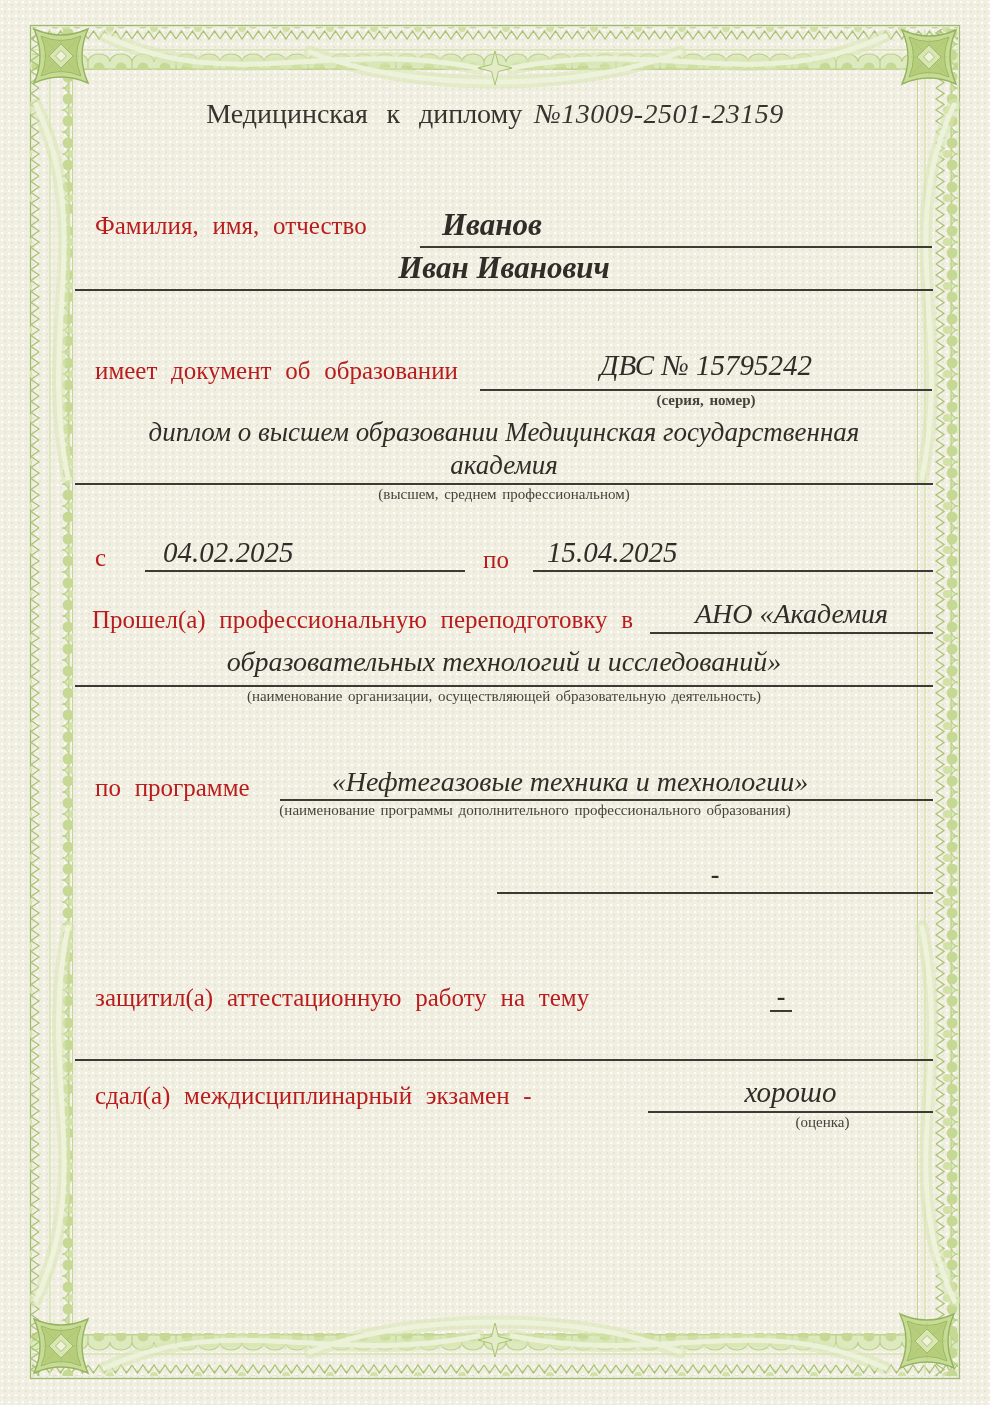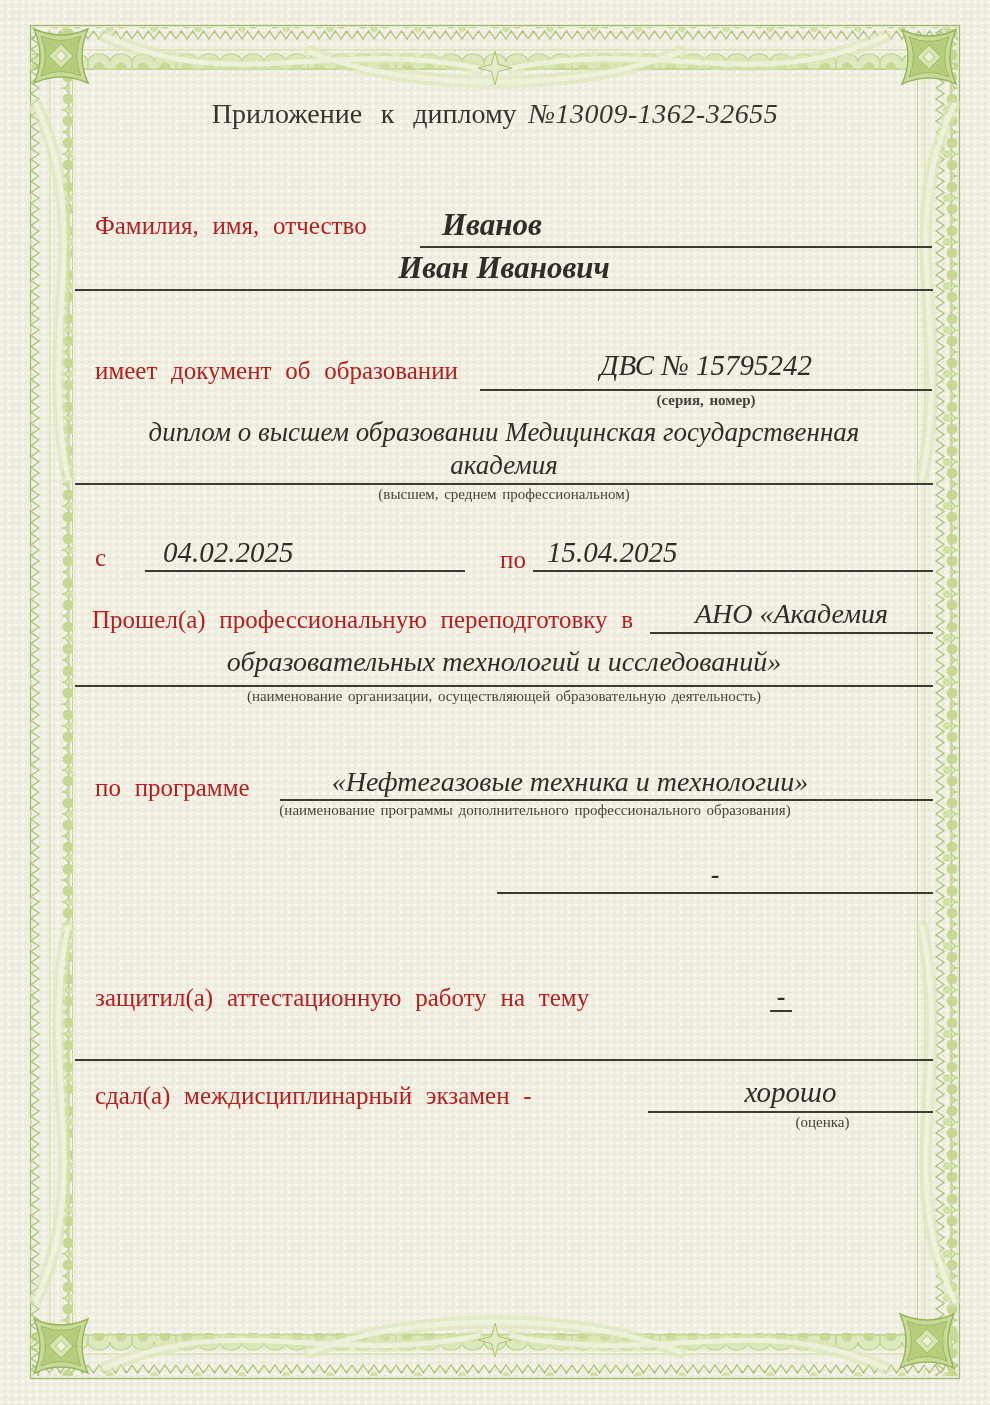--- a/index.html
+++ b/index.html
@@ -104,21 +104,21 @@
     <use href="#star" transform="translate(495,68)"></use>
     <use href="#star" transform="translate(495,1340)"></use>
 
     <use href="#pillow" transform="translate(61,56)"></use>
     <use href="#pillow" transform="translate(929,57)"></use>
     <use href="#pillow" transform="translate(61,1346)"></use>
     <use href="#pillow" transform="translate(927,1341)"></use>
   </svg>
 
   <div class="abs title" style="top:98px;left:0;width:990px;">
-    <span class="prefix">Приложение к диплому</span><span class="num">№13009-1362-32655</span>
+    <span class="prefix">Медицинская к диплому</span><span class="num">№13009-2501-23159</span>
   </div>
 
   <div class="abs label" style="top:212px;left:95px;">Фамилия, имя, отчество</div>
   <div class="abs value bold" style="top:207px;left:420px;width:512px;padding-left:22px;">Иванов</div>
   <div class="abs rule" style="top:246px;left:420px;width:512px;"></div>
   <div class="abs value bold center" style="top:250px;left:75px;width:858px;">Иван Иванович</div>
   <div class="abs rule" style="top:289px;left:75px;width:858px;"></div>
 
   <div class="abs label" style="top:357px;left:95px;">имеет документ об образовании</div>
   <div class="abs value date center" style="top:349px;left:480px;width:452px;">ДВС № 15795242</div>
@@ -126,21 +126,21 @@
   <div class="abs caption" style="top:392px;left:480px;width:452px;font-weight:bold;">(серия, номер)</div>
 
   <div class="abs value center" style="top:417px;left:75px;width:858px;font-size:27px;">диплом о высшем образовании Медицинская государственная</div>
   <div class="abs value center" style="top:450px;left:75px;width:858px;font-size:27px;">академия</div>
   <div class="abs rule" style="top:483px;left:75px;width:858px;"></div>
   <div class="abs caption" style="top:486px;left:75px;width:858px;">(высшем, среднем профессиональном)</div>
 
   <div class="abs label" style="top:544px;left:95px;">с</div>
   <div class="abs value date" style="top:536px;left:145px;width:320px;padding-left:18px;">04.02.2025</div>
   <div class="abs rule" style="top:570px;left:145px;width:320px;"></div>
-  <div class="abs label" style="top:546px;left:500px;text-align:right;">по</div>
+  <div class="abs label" style="top:546px;left:483px;text-align:right;">по</div>
   <div class="abs value date" style="top:536px;left:533px;width:400px;padding-left:14px;">15.04.2025</div>
   <div class="abs rule" style="top:570px;left:533px;width:400px;"></div>
 
   <div class="abs label" style="top:606px;left:92px;">Прошел(а) профессиональную переподготовку в</div>
   <div class="abs value center" style="top:598px;left:650px;width:283px;">АНО «Академия</div>
   <div class="abs rule" style="top:632px;left:650px;width:283px;"></div>
   <div class="abs value center" style="top:646px;left:75px;width:858px;">образовательных технологий и исследований»</div>
   <div class="abs rule" style="top:685px;left:75px;width:858px;"></div>
   <div class="abs caption" style="top:688px;left:75px;width:858px;">(наименование организации, осуществляющей образовательную деятельность)</div>
 

